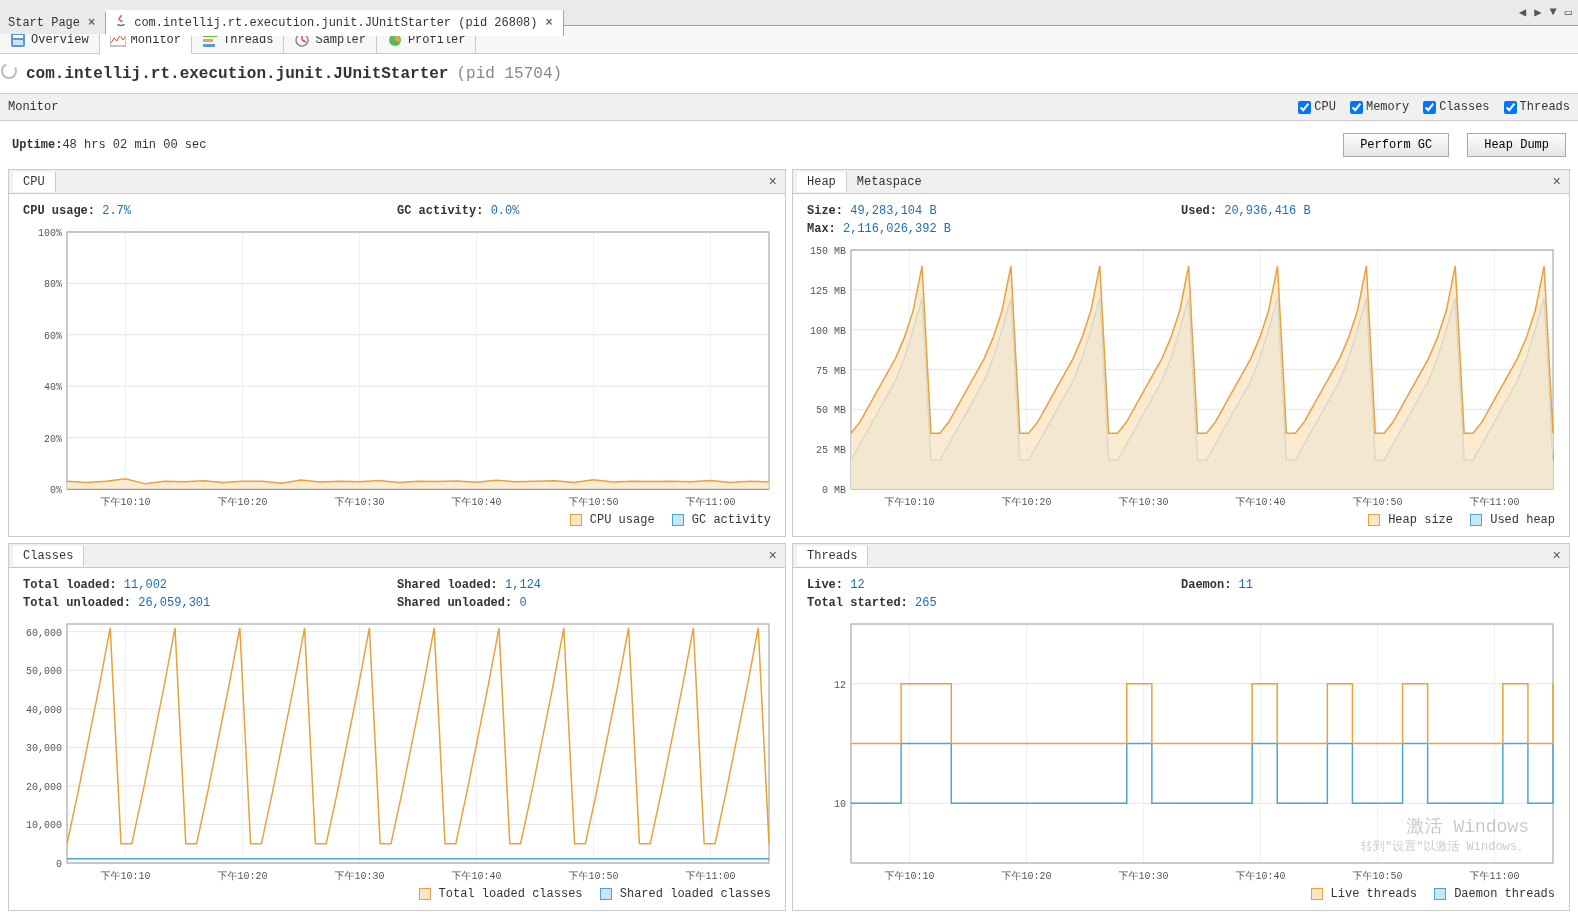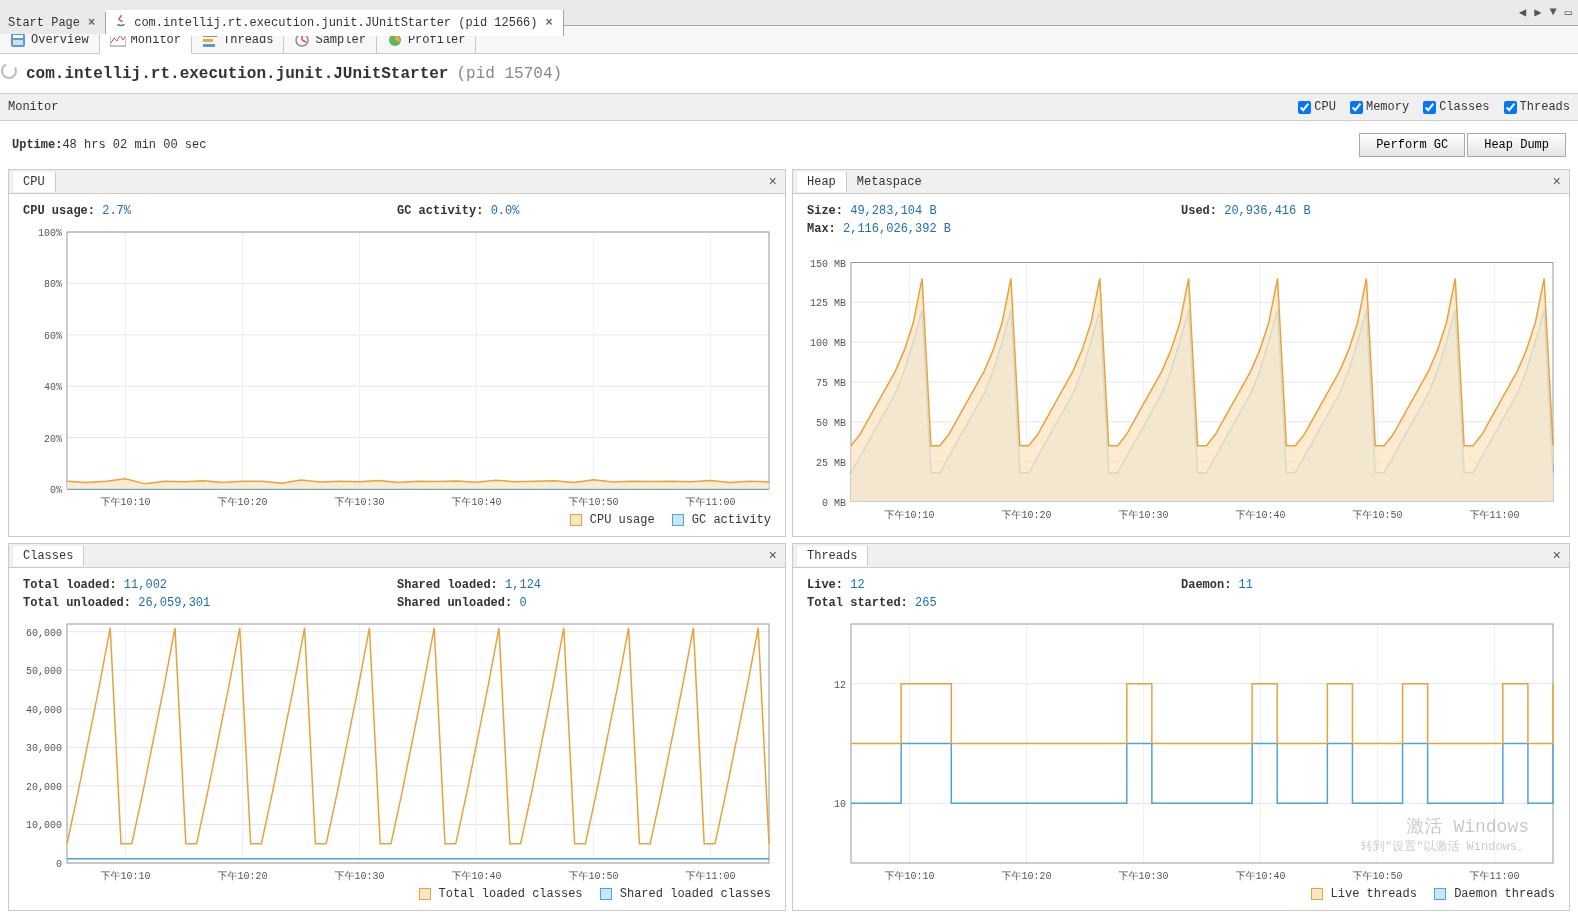--- a/index.html
+++ b/index.html
@@ -80,21 +80,21 @@
 }
 .monitor-bar .lbl { font-weight: normal; }
 .monitor-bar .checks { margin-left: auto; display: flex; gap: 14px; }
 .monitor-bar label { display: flex; align-items: center; gap: 3px; cursor: pointer; }
 .uptime-row {
   display: flex;
   align-items: center;
   padding: 12px 12px;
 }
 .uptime-row .k { font-weight: bold; }
-.uptime-row .btns { margin-left: auto; display:flex; gap: 2px; border-radius: 6px; }
+.uptime-row .btns { margin-left: auto; display:flex; gap: 18px; border-radius: 6px; }
 .btn {
   border: 1px solid #a9a9a9;
   background: linear-gradient(#fefefe, #e5e5e5);
   padding: 4px 16px;
   cursor: pointer;
   font-family: inherit;
   font-size: 12px;
 }
 .grid {
   display: grid;
@@ -161,21 +161,21 @@
     <span>Start Page</span>
     <span class="x">×</span>
   </div>
   <div class="tab">
     <span>
       <svg width="14" height="14" viewBox="0 0 14 14">
           <path d="M7 1c1 2-2 2-2 4s3 1 3 3" stroke="#d9534f" fill="none" stroke-width="1.4"></path>
           <path d="M4 10c0 2 6 2 6 0" stroke="#3578c5" fill="none" stroke-width="1.4"></path>
         </svg>
     </span>
-    <span>com.intellij.rt.execution.junit.JUnitStarter (pid 12566)</span>
+    <span>com.intellij.rt.execution.junit.JUnitStarter (pid 26808)</span>
     <span class="x">×</span>
   </div>
   <div class="win-controls">
     <span>◀</span>
     <span>▶</span>
     <span>▼</span>
     <span>▭</span>
   </div>
 </div>
 
@@ -353,20 +353,30 @@
           <text x="576.5" y="261" text-anchor="middle" font-size="10" fill="#555" font-family="Courier New">下午10:50</text>
           <line x1="693.5" y1="6" x2="693.5" y2="245" stroke="#f0f0f0"></line>
           <text x="693.5" y="261" text-anchor="middle" font-size="10" fill="#555" font-family="Courier New">下午11:00</text>
           <rect x="50" y="6" width="702" height="239" fill="none" stroke="#999"></rect>
           <path d="M 50 216.32 L 58.88607594936709 200.38666666666666 L 67.77215189873418 184.45333333333332 L 76.65822784810126 168.51999999999998 L 85.54430379746836 152.58666666666667 L 94.43037974683546 136.65333333333334 L 103.31645569620252 114.34666666666666 L 112.20253164556962 85.66666666666669 L 121.0886075949367 53.79999999999998 L 129.9746835443038 216.32 L 138.8607594936709 216.32 L 147.74683544303798 200.38666666666666 L 156.63291139240505 184.45333333333332 L 165.51898734177215 168.51999999999998 L 174.40506329113924 152.58666666666667 L 183.29113924050634 136.65333333333334 L 192.1772151898734 114.34666666666666 L 201.0632911392405 85.66666666666669 L 209.9493670886076 53.79999999999998 L 218.8354430379747 216.32 L 227.7215189873418 216.32 L 236.60759493670884 200.38666666666666 L 245.49367088607593 184.45333333333332 L 254.37974683544303 168.51999999999998 L 263.2658227848101 152.58666666666667 L 272.1518987341772 136.65333333333334 L 281.0379746835443 114.34666666666666 L 289.9240506329114 85.66666666666669 L 298.8101265822785 53.79999999999998 L 307.69620253164555 216.32 L 316.5822784810127 216.32 L 325.46835443037975 200.38666666666666 L 334.3544303797468 184.45333333333332 L 343.24050632911394 168.51999999999998 L 352.126582278481 152.58666666666667 L 361.0126582278481 136.65333333333334 L 369.8987341772152 114.34666666666666 L 378.7848101265823 85.66666666666669 L 387.6708860759494 53.79999999999998 L 396.55696202531647 216.32 L 405.4430379746836 216.32 L 414.3291139240506 200.38666666666666 L 423.21518987341767 184.45333333333332 L 432.1012658227848 168.51999999999998 L 440.98734177215186 152.58666666666667 L 449.873417721519 136.65333333333334 L 458.75949367088606 114.34666666666666 L 467.6455696202531 85.66666666666669 L 476.53164556962025 53.79999999999998 L 485.4177215189873 216.32 L 494.30379746835445 216.32 L 503.1898734177215 200.38666666666666 L 512.0759493670886 184.45333333333332 L 520.9620253164558 168.51999999999998 L 529.8481012658228 152.58666666666667 L 538.7341772151899 136.65333333333334 L 547.620253164557 114.34666666666666 L 556.506329113924 85.66666666666669 L 565.3924050632911 53.79999999999998 L 574.2784810126582 216.32 L 583.1645569620254 216.32 L 592.0506329113924 200.38666666666666 L 600.9367088607595 184.45333333333332 L 609.8227848101266 168.51999999999998 L 618.7088607594936 152.58666666666667 L 627.5949367088608 136.65333333333334 L 636.4810126582279 114.34666666666666 L 645.367088607595 85.66666666666669 L 654.253164556962 53.79999999999998 L 663.1392405063291 216.32 L 672.0253164556962 216.32 L 680.9113924050633 200.38666666666666 L 689.7974683544304 184.45333333333332 L 698.6835443037975 168.51999999999998 L 707.5696202531645 152.58666666666667 L 716.4556962025316 136.65333333333334 L 725.3417721518988 114.34666666666666 L 734.2278481012657 85.66666666666669 L 743.1139240506329 53.79999999999998 L 752 216.32 L 752 245 L 50 245 Z" fill="#c7e7f6" stroke="none" opacity="0.8"></path>
           <path d="M 50 216.32 L 58.88607594936709 200.38666666666666 L 67.77215189873418 184.45333333333332 L 76.65822784810126 168.51999999999998 L 85.54430379746836 152.58666666666667 L 94.43037974683546 136.65333333333334 L 103.31645569620252 114.34666666666666 L 112.20253164556962 85.66666666666669 L 121.0886075949367 53.79999999999998 L 129.9746835443038 216.32 L 138.8607594936709 216.32 L 147.74683544303798 200.38666666666666 L 156.63291139240505 184.45333333333332 L 165.51898734177215 168.51999999999998 L 174.40506329113924 152.58666666666667 L 183.29113924050634 136.65333333333334 L 192.1772151898734 114.34666666666666 L 201.0632911392405 85.66666666666669 L 209.9493670886076 53.79999999999998 L 218.8354430379747 216.32 L 227.7215189873418 216.32 L 236.60759493670884 200.38666666666666 L 245.49367088607593 184.45333333333332 L 254.37974683544303 168.51999999999998 L 263.2658227848101 152.58666666666667 L 272.1518987341772 136.65333333333334 L 281.0379746835443 114.34666666666666 L 289.9240506329114 85.66666666666669 L 298.8101265822785 53.79999999999998 L 307.69620253164555 216.32 L 316.5822784810127 216.32 L 325.46835443037975 200.38666666666666 L 334.3544303797468 184.45333333333332 L 343.24050632911394 168.51999999999998 L 352.126582278481 152.58666666666667 L 361.0126582278481 136.65333333333334 L 369.8987341772152 114.34666666666666 L 378.7848101265823 85.66666666666669 L 387.6708860759494 53.79999999999998 L 396.55696202531647 216.32 L 405.4430379746836 216.32 L 414.3291139240506 200.38666666666666 L 423.21518987341767 184.45333333333332 L 432.1012658227848 168.51999999999998 L 440.98734177215186 152.58666666666667 L 449.873417721519 136.65333333333334 L 458.75949367088606 114.34666666666666 L 467.6455696202531 85.66666666666669 L 476.53164556962025 53.79999999999998 L 485.4177215189873 216.32 L 494.30379746835445 216.32 L 503.1898734177215 200.38666666666666 L 512.0759493670886 184.45333333333332 L 520.9620253164558 168.51999999999998 L 529.8481012658228 152.58666666666667 L 538.7341772151899 136.65333333333334 L 547.620253164557 114.34666666666666 L 556.506329113924 85.66666666666669 L 565.3924050632911 53.79999999999998 L 574.2784810126582 216.32 L 583.1645569620254 216.32 L 592.0506329113924 200.38666666666666 L 600.9367088607595 184.45333333333332 L 609.8227848101266 168.51999999999998 L 618.7088607594936 152.58666666666667 L 627.5949367088608 136.65333333333334 L 636.4810126582279 114.34666666666666 L 645.367088607595 85.66666666666669 L 654.253164556962 53.79999999999998 L 663.1392405063291 216.32 L 672.0253164556962 216.32 L 680.9113924050633 200.38666666666666 L 689.7974683544304 184.45333333333332 L 698.6835443037975 168.51999999999998 L 707.5696202531645 152.58666666666667 L 716.4556962025316 136.65333333333334 L 725.3417721518988 114.34666666666666 L 734.2278481012657 85.66666666666669 L 743.1139240506329 53.79999999999998 L 752 216.32" fill="none" stroke="#4aa6d6" stroke-width="1.5"></path>
           <path d="M 50 189.23333333333335 L 58.88607594936709 178.07999999999998 L 67.77215189873418 162.14666666666665 L 76.65822784810126 146.21333333333334 L 85.54430379746836 130.28 L 94.43037974683546 114.34666666666666 L 103.31645569620252 93.63333333333335 L 112.20253164556962 66.54666666666665 L 121.0886075949367 21.933333333333337 L 129.9746835443038 189.23333333333335 L 138.8607594936709 189.23333333333335 L 147.74683544303798 178.07999999999998 L 156.63291139240505 162.14666666666665 L 165.51898734177215 146.21333333333334 L 174.40506329113924 130.28 L 183.29113924050634 114.34666666666666 L 192.1772151898734 93.63333333333335 L 201.0632911392405 66.54666666666665 L 209.9493670886076 21.933333333333337 L 218.8354430379747 189.23333333333335 L 227.7215189873418 189.23333333333335 L 236.60759493670884 178.07999999999998 L 245.49367088607593 162.14666666666665 L 254.37974683544303 146.21333333333334 L 263.2658227848101 130.28 L 272.1518987341772 114.34666666666666 L 281.0379746835443 93.63333333333335 L 289.9240506329114 66.54666666666665 L 298.8101265822785 21.933333333333337 L 307.69620253164555 189.23333333333335 L 316.5822784810127 189.23333333333335 L 325.46835443037975 178.07999999999998 L 334.3544303797468 162.14666666666665 L 343.24050632911394 146.21333333333334 L 352.126582278481 130.28 L 361.0126582278481 114.34666666666666 L 369.8987341772152 93.63333333333335 L 378.7848101265823 66.54666666666665 L 387.6708860759494 21.933333333333337 L 396.55696202531647 189.23333333333335 L 405.4430379746836 189.23333333333335 L 414.3291139240506 178.07999999999998 L 423.21518987341767 162.14666666666665 L 432.1012658227848 146.21333333333334 L 440.98734177215186 130.28 L 449.873417721519 114.34666666666666 L 458.75949367088606 93.63333333333335 L 467.6455696202531 66.54666666666665 L 476.53164556962025 21.933333333333337 L 485.4177215189873 189.23333333333335 L 494.30379746835445 189.23333333333335 L 503.1898734177215 178.07999999999998 L 512.0759493670886 162.14666666666665 L 520.9620253164558 146.21333333333334 L 529.8481012658228 130.28 L 538.7341772151899 114.34666666666666 L 547.620253164557 93.63333333333335 L 556.506329113924 66.54666666666665 L 565.3924050632911 21.933333333333337 L 574.2784810126582 189.23333333333335 L 583.1645569620254 189.23333333333335 L 592.0506329113924 178.07999999999998 L 600.9367088607595 162.14666666666665 L 609.8227848101266 146.21333333333334 L 618.7088607594936 130.28 L 627.5949367088608 114.34666666666666 L 636.4810126582279 93.63333333333335 L 645.367088607595 66.54666666666665 L 654.253164556962 21.933333333333337 L 663.1392405063291 189.23333333333335 L 672.0253164556962 189.23333333333335 L 680.9113924050633 178.07999999999998 L 689.7974683544304 162.14666666666665 L 698.6835443037975 146.21333333333334 L 707.5696202531645 130.28 L 716.4556962025316 114.34666666666666 L 725.3417721518988 93.63333333333335 L 734.2278481012657 66.54666666666665 L 743.1139240506329 21.933333333333337 L 752 189.23333333333335 L 752 245 L 50 245 Z" fill="#fbe6c5" stroke="none" opacity="0.8"></path>
           <path d="M 50 189.23333333333335 L 58.88607594936709 178.07999999999998 L 67.77215189873418 162.14666666666665 L 76.65822784810126 146.21333333333334 L 85.54430379746836 130.28 L 94.43037974683546 114.34666666666666 L 103.31645569620252 93.63333333333335 L 112.20253164556962 66.54666666666665 L 121.0886075949367 21.933333333333337 L 129.9746835443038 189.23333333333335 L 138.8607594936709 189.23333333333335 L 147.74683544303798 178.07999999999998 L 156.63291139240505 162.14666666666665 L 165.51898734177215 146.21333333333334 L 174.40506329113924 130.28 L 183.29113924050634 114.34666666666666 L 192.1772151898734 93.63333333333335 L 201.0632911392405 66.54666666666665 L 209.9493670886076 21.933333333333337 L 218.8354430379747 189.23333333333335 L 227.7215189873418 189.23333333333335 L 236.60759493670884 178.07999999999998 L 245.49367088607593 162.14666666666665 L 254.37974683544303 146.21333333333334 L 263.2658227848101 130.28 L 272.1518987341772 114.34666666666666 L 281.0379746835443 93.63333333333335 L 289.9240506329114 66.54666666666665 L 298.8101265822785 21.933333333333337 L 307.69620253164555 189.23333333333335 L 316.5822784810127 189.23333333333335 L 325.46835443037975 178.07999999999998 L 334.3544303797468 162.14666666666665 L 343.24050632911394 146.21333333333334 L 352.126582278481 130.28 L 361.0126582278481 114.34666666666666 L 369.8987341772152 93.63333333333335 L 378.7848101265823 66.54666666666665 L 387.6708860759494 21.933333333333337 L 396.55696202531647 189.23333333333335 L 405.4430379746836 189.23333333333335 L 414.3291139240506 178.07999999999998 L 423.21518987341767 162.14666666666665 L 432.1012658227848 146.21333333333334 L 440.98734177215186 130.28 L 449.873417721519 114.34666666666666 L 458.75949367088606 93.63333333333335 L 467.6455696202531 66.54666666666665 L 476.53164556962025 21.933333333333337 L 485.4177215189873 189.23333333333335 L 494.30379746835445 189.23333333333335 L 503.1898734177215 178.07999999999998 L 512.0759493670886 162.14666666666665 L 520.9620253164558 146.21333333333334 L 529.8481012658228 130.28 L 538.7341772151899 114.34666666666666 L 547.620253164557 93.63333333333335 L 556.506329113924 66.54666666666665 L 565.3924050632911 21.933333333333337 L 574.2784810126582 189.23333333333335 L 583.1645569620254 189.23333333333335 L 592.0506329113924 178.07999999999998 L 600.9367088607595 162.14666666666665 L 609.8227848101266 146.21333333333334 L 618.7088607594936 130.28 L 627.5949367088608 114.34666666666666 L 636.4810126582279 93.63333333333335 L 645.367088607595 66.54666666666665 L 654.253164556962 21.933333333333337 L 663.1392405063291 189.23333333333335 L 672.0253164556962 189.23333333333335 L 680.9113924050633 178.07999999999998 L 689.7974683544304 162.14666666666665 L 698.6835443037975 146.21333333333334 L 707.5696202531645 130.28 L 716.4556962025316 114.34666666666666 L 725.3417721518988 93.63333333333335 L 734.2278481012657 66.54666666666665 L 743.1139240506329 21.933333333333337 L 752 189.23333333333335" fill="none" stroke="#e8a23d" stroke-width="1.5"></path>
         </svg>
       </div>
+    <div class="legend">
+      <span class="item">
+          <span class="sw" style="background:#fbe6c5;border-color:#e8a23d"></span>
+          <span>Heap size</span>
+        </span>
+      <span class="item">
+          <span class="sw" style="background:#c7e7f6;border-color:#4aa6d6"></span>
+          <span>Used heap</span>
+        </span>
+    </div>
   </div>
 
   <div class="panel">
     <div class="panel-head">
       <div class="ptab active">Classes</div>
       <div class="close">×</div>
     </div>
     <div class="stats">
       <div class="col"><span class="k">Total loaded: </span><span class="v">11,002</span></div>
       <div class="col"><span class="k">Shared loaded: </span><span class="v">1,124</span></div>

